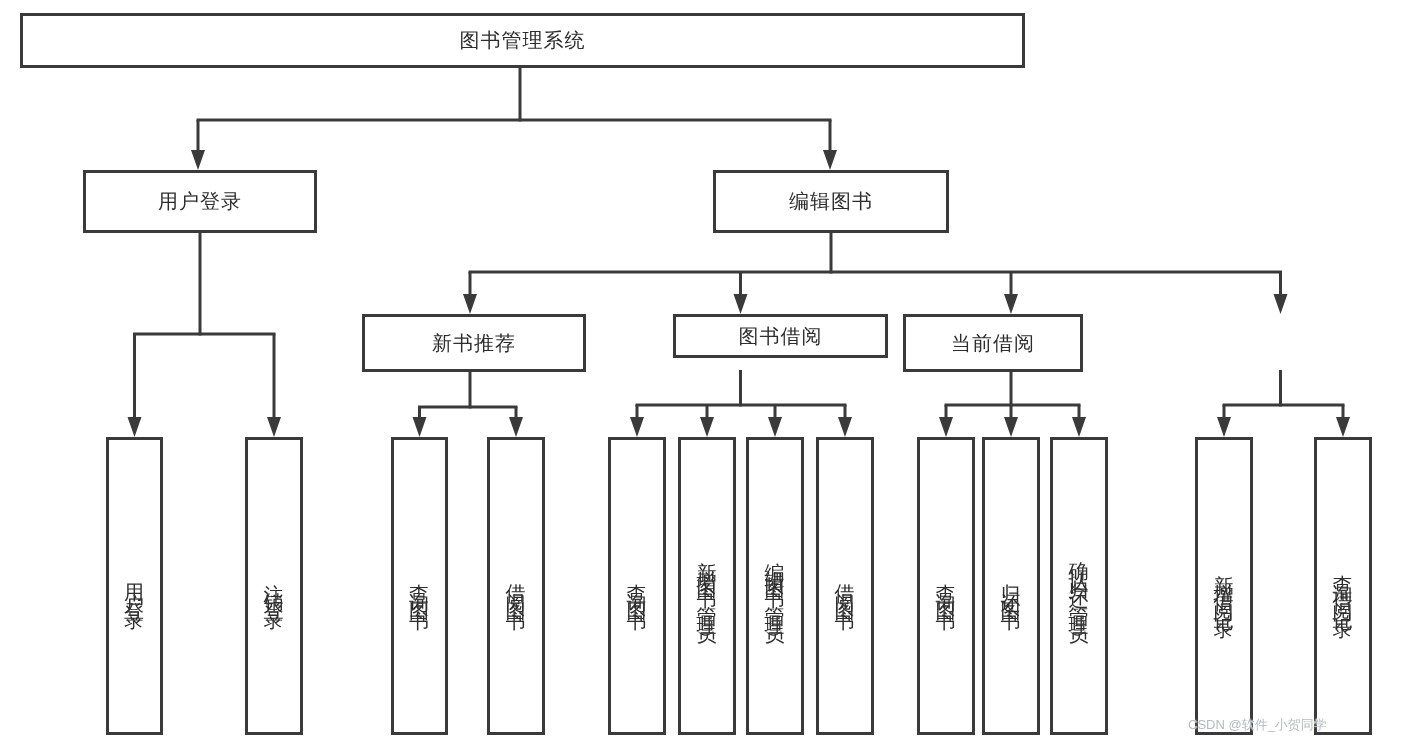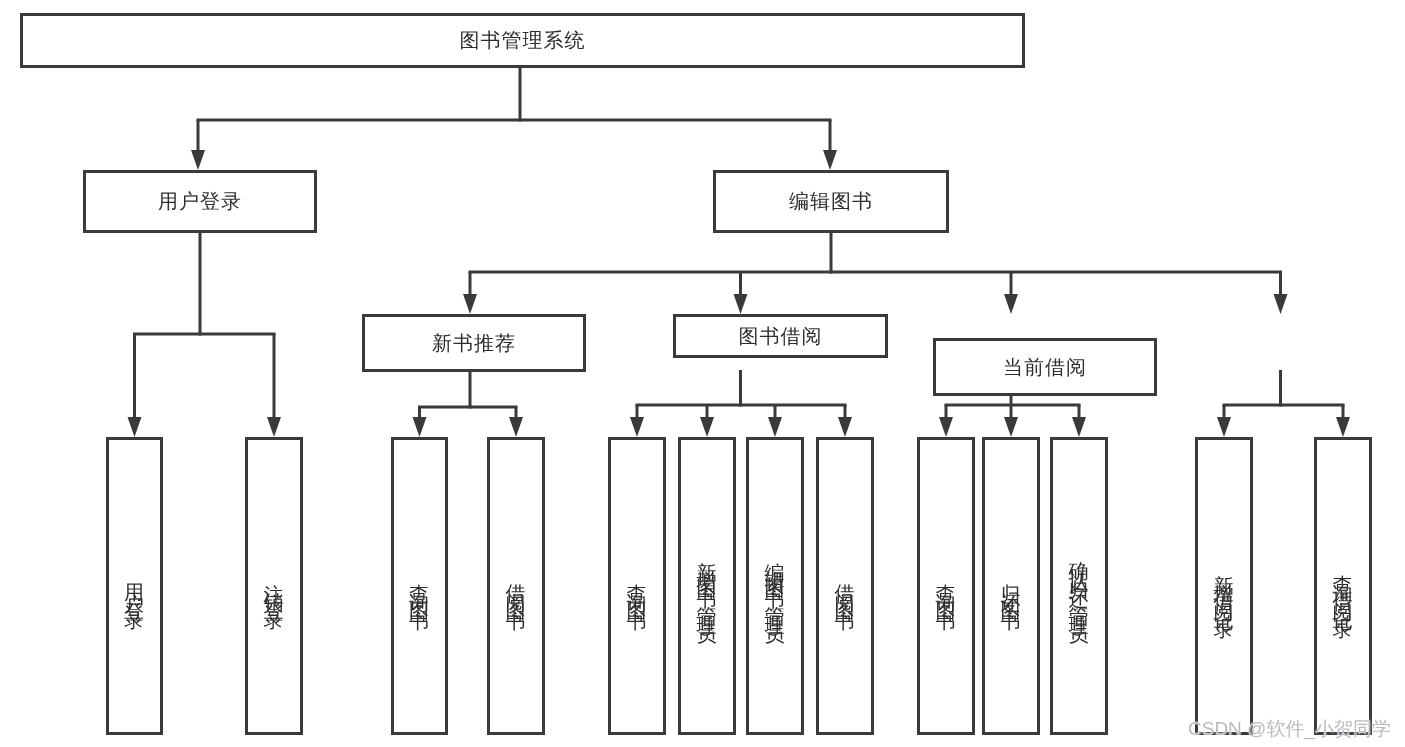--- a/index.html
+++ b/index.html
@@ -55,21 +55,21 @@
     font-size: 20px;
     line-height: 1;
     letter-spacing: 9px;
     color: #2d2d2d;
     white-space: nowrap;
   }
   .watermark {
     position: absolute;
     left: 1188px;
     top: 716px;
-    font-size: 19px;
+    font-size: 13px;
     color: #b6bbc0;
     text-shadow: 0 0 2px #ffffff, 0 0 1px #ffffff;
     white-space: nowrap;
     z-index: 5;
   }
 </style>
 </head>
 <body>
 
 <div id="canvas">
@@ -162,21 +162,21 @@
   <div class="hnode" style="left:713px; top:170px; width:236px; height:63px;">
     <span>编辑图书</span>
   </div>
 
   <div class="hnode" style="left:362px; top:314px; width:224px; height:58px;">
     <span>新书推荐</span>
   </div>
   <div class="hnode" style="left:633px; top:314px; width:215px; height:44px;margin-left:40px;">
     <span>图书借阅</span>
   </div>
-  <div class="hnode" style="left:933px; top:314px; width:224px; height:58px;margin-top:24px;">
+  <div class="hnode" style="left:903px; top:314px; width:180px; height:58px;">
     <span>当前借阅</span>
   </div>
 
   <div class="vnode" style="left:106px; width:57px;">
     <span>用户登录</span>
   </div>
   <div class="vnode" style="left:245px; width:58px;">
     <span>注销登录</span>
   </div>
 

